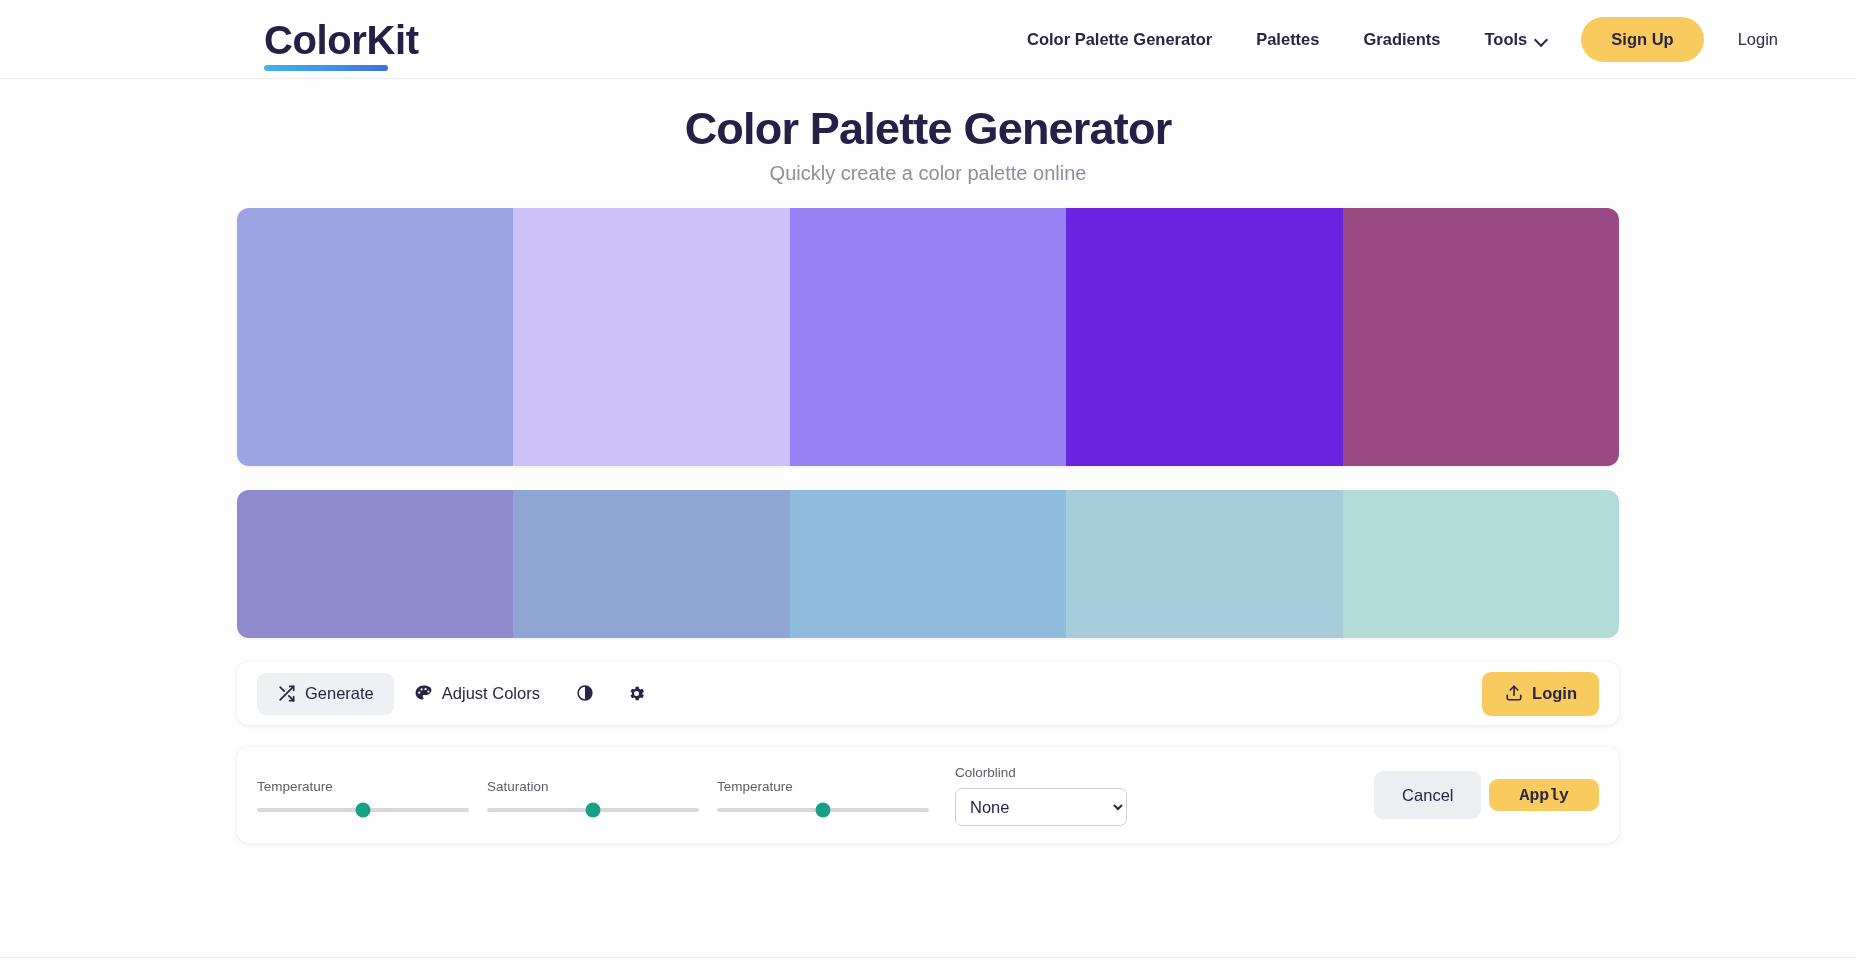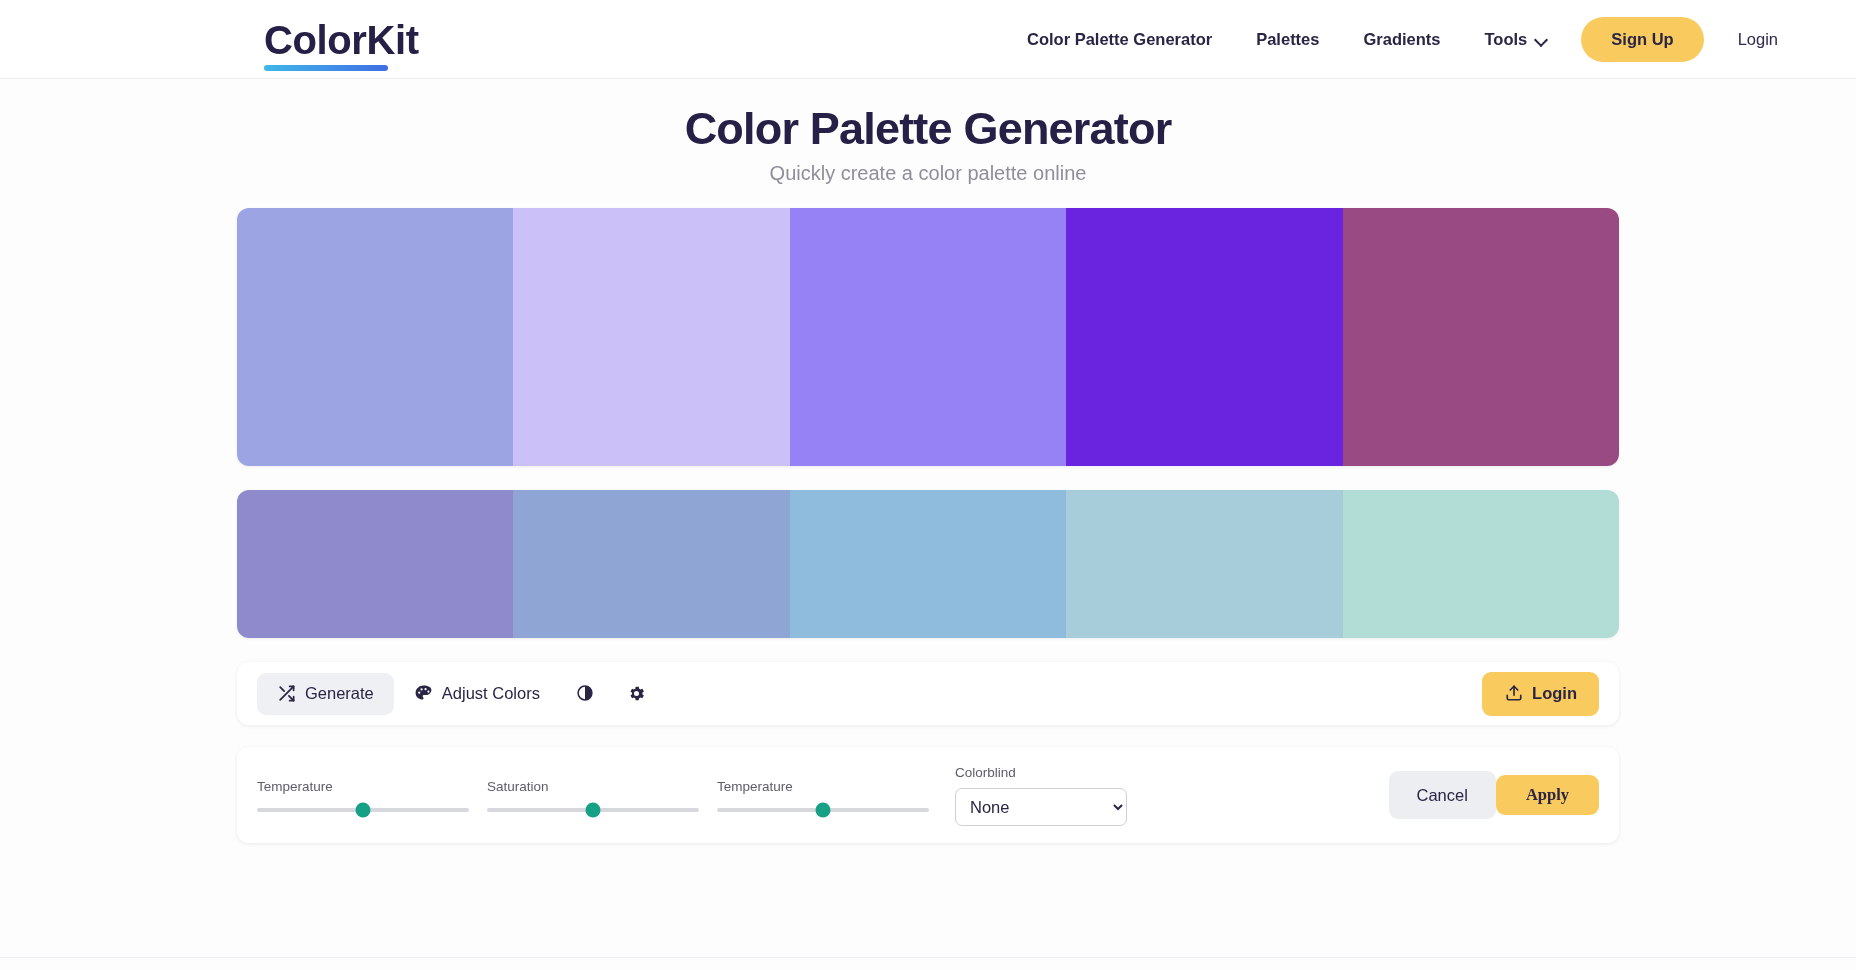--- a/index.html
+++ b/index.html
@@ -119,27 +119,27 @@
   .cb-group { width: 190px; padding-left: 8px; }
   .cb-label { font-size: 13.5px; color: #5d5d6b; margin-bottom: 8px; }
   .cb-select {
     width: 172px; height: 38px; border: 1px solid #cfcfd8; border-radius: 7px;
     background: #ffffff; font-size: 16.5px; color: #2b2545; padding: 0 10px;
     font-family: "Liberation Sans", sans-serif; cursor: pointer;
   }
   .panel-spacer { flex: 1; }
   .cancel {
     background: #eceef2; color: #2b2545; border: none; border-radius: 9px;
-    font-size: 16.5px; padding: 0 28px; height: 48px; cursor: pointer; margin-right: 0;
+    font-size: 16.5px; padding: 0 28px; height: 48px; cursor: pointer; margin-right: 8px;
     font-family: "Liberation Sans", sans-serif;
   }
   .apply {
     background: #f9cb5e; color: #2b2545; border: none; border-radius: 9px; font-weight: 600;
-    font-size: 16.5px; padding: 0 30px; height: 40px; cursor: pointer;
-    font-family: Liberation Serif, serif;
+    font-size: 16.5px; padding: 0 30px; height: 32px; cursor: pointer;
+    font-family: Liberation Mono, monospace;
   }
   .bottom-rule { position: absolute; left: 0; bottom: 12px; width: 100%; height: 1px; background: #ededf2; }
 </style>
 </head>
 <body>
 
 <div class="page">
 
   <div class="header">
     <div class="logo">

